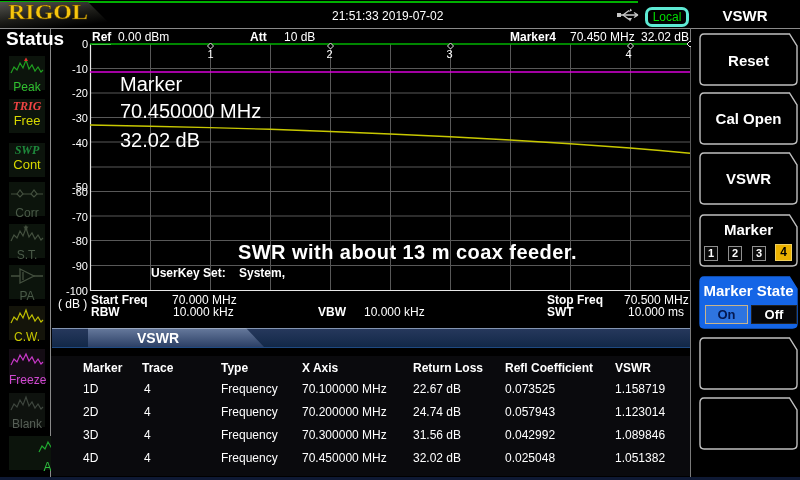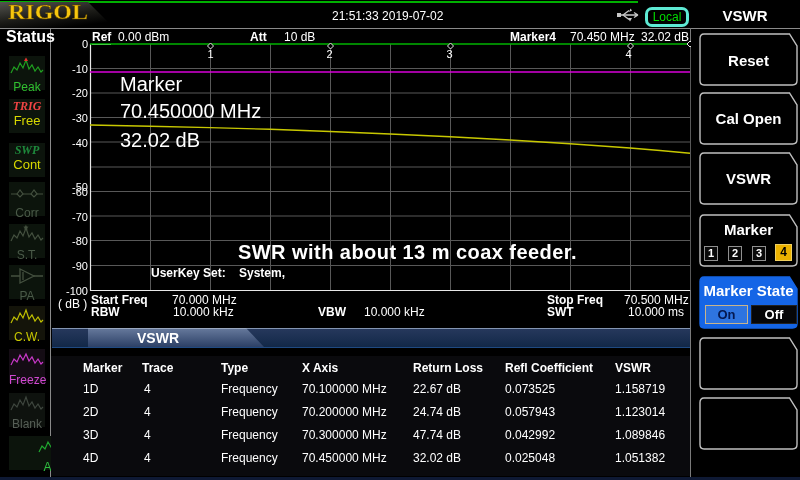--- a/index.html
+++ b/index.html
@@ -37,21 +37,21 @@
     <path d="M14,7 L17,5.5 L15.5,3.5 Z" fill="#C8C8C8"></path>
     <path d="M13,13 L17,13 L15,16.5 Z" fill="#C8C8C8"></path>
   </svg>
   <div class="abs" style="left:645px;top:7px;width:38px;height:14px;border:3px solid #5eead4;border-radius:7px;
        color:#00DC00;font-size:12px;line-height:14px;text-align:center;">Local</div>
   <div class="abs" style="left:0;top:28px;width:800px;height:1px;background:#8A8A8A;"></div>
 
   <div class="abs" style="left:50px;top:28px;width:1px;height:452px;background:#8A8A8A;"></div>
   <div class="abs" style="left:690px;top:28px;width:1px;height:452px;background:#7A7A7A;"></div>
 
-  <div class="abs b" style="left:6px;top:28px;font-size:16px;">Status</div>
+  <div class="abs b" style="left:6px;top:28px;font-size:19px;">Status</div>
 
   <div class="abs" style="left:9px;top:56px;width:36px;height:34px;background:#0c140c;">
   <svg width="36" height="21">
         <polyline points="2,17 5,11 8,14 11,7 14,12 17,4 20,13 23,9 26,15 29,11 32,16 34,14" fill="none" stroke="#20A020" stroke-width="1.2"></polyline>
         <path d="M15,5 L19,5 L17,1.5 Z" fill="#E03030"></path>
       </svg>
   <div class="lbl" style="color:#30C030;">Peak</div></div>
 <div class="abs" style="left:9px;top:182px;width:36px;height:34px;background:#0c140c;">
   <svg width="36" height="21">
         <g stroke="#44503f" stroke-width="1.2" fill="none">
@@ -197,21 +197,21 @@
 <div class="abs t12" style="left:144px;top:406px;">4</div>
 <div class="abs t12" style="left:221px;top:406px;">Frequency</div>
 <div class="abs t12" style="left:302px;top:406px;">70.200000 MHz</div>
 <div class="abs t12" style="left:413px;top:406px;">24.74 dB</div>
 <div class="abs t12" style="left:505px;top:406px;">0.057943</div>
 <div class="abs t12" style="left:615px;top:406px;">1.123014</div>
 <div class="abs t12" style="left:83px;top:429px;">3D</div>
 <div class="abs t12" style="left:144px;top:429px;">4</div>
 <div class="abs t12" style="left:221px;top:429px;">Frequency</div>
 <div class="abs t12" style="left:302px;top:429px;">70.300000 MHz</div>
-<div class="abs t12" style="left:413px;top:429px;">47.74 dB</div>
+<div class="abs t12" style="left:413px;top:429px;">31.56 dB</div>
 <div class="abs t12" style="left:505px;top:429px;">0.042992</div>
 <div class="abs t12" style="left:615px;top:429px;">1.089846</div>
 <div class="abs t12" style="left:83px;top:452px;">4D</div>
 <div class="abs t12" style="left:144px;top:452px;">4</div>
 <div class="abs t12" style="left:221px;top:452px;">Frequency</div>
 <div class="abs t12" style="left:302px;top:452px;">70.450000 MHz</div>
 <div class="abs t12" style="left:413px;top:452px;">32.02 dB</div>
 <div class="abs t12" style="left:505px;top:452px;">0.025048</div>
 <div class="abs t12" style="left:615px;top:452px;">1.051382</div>
 

